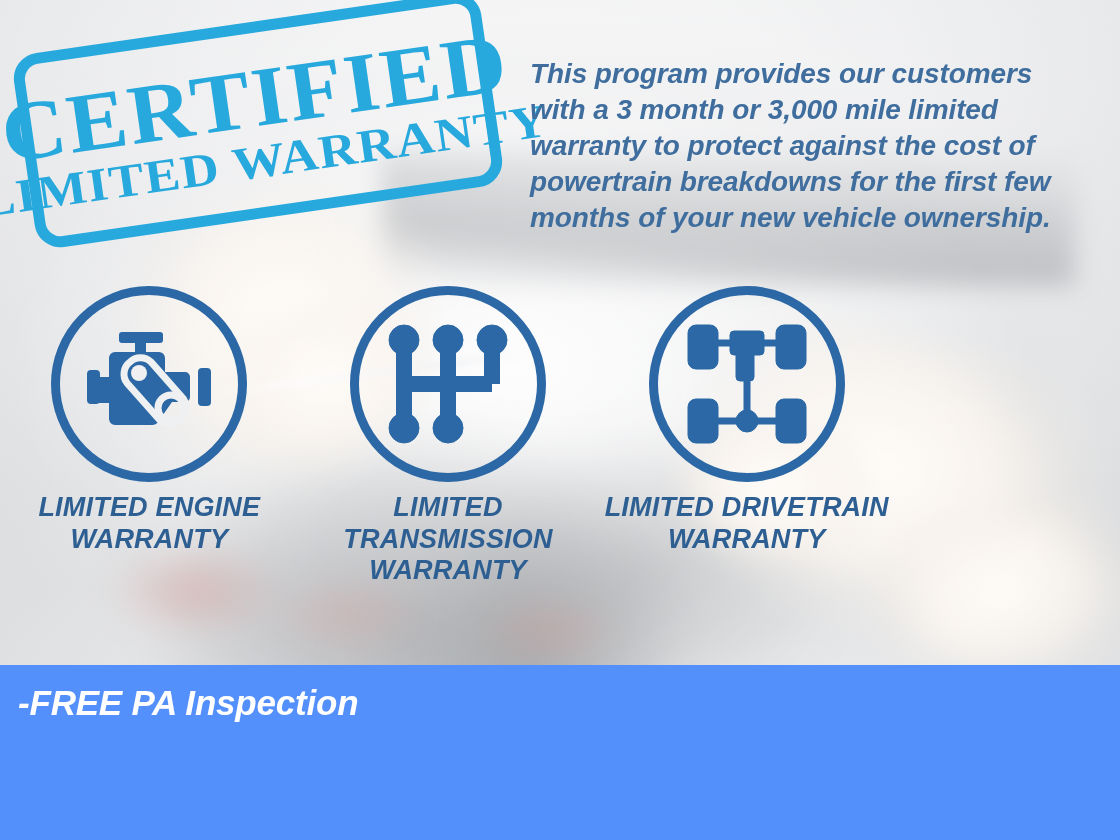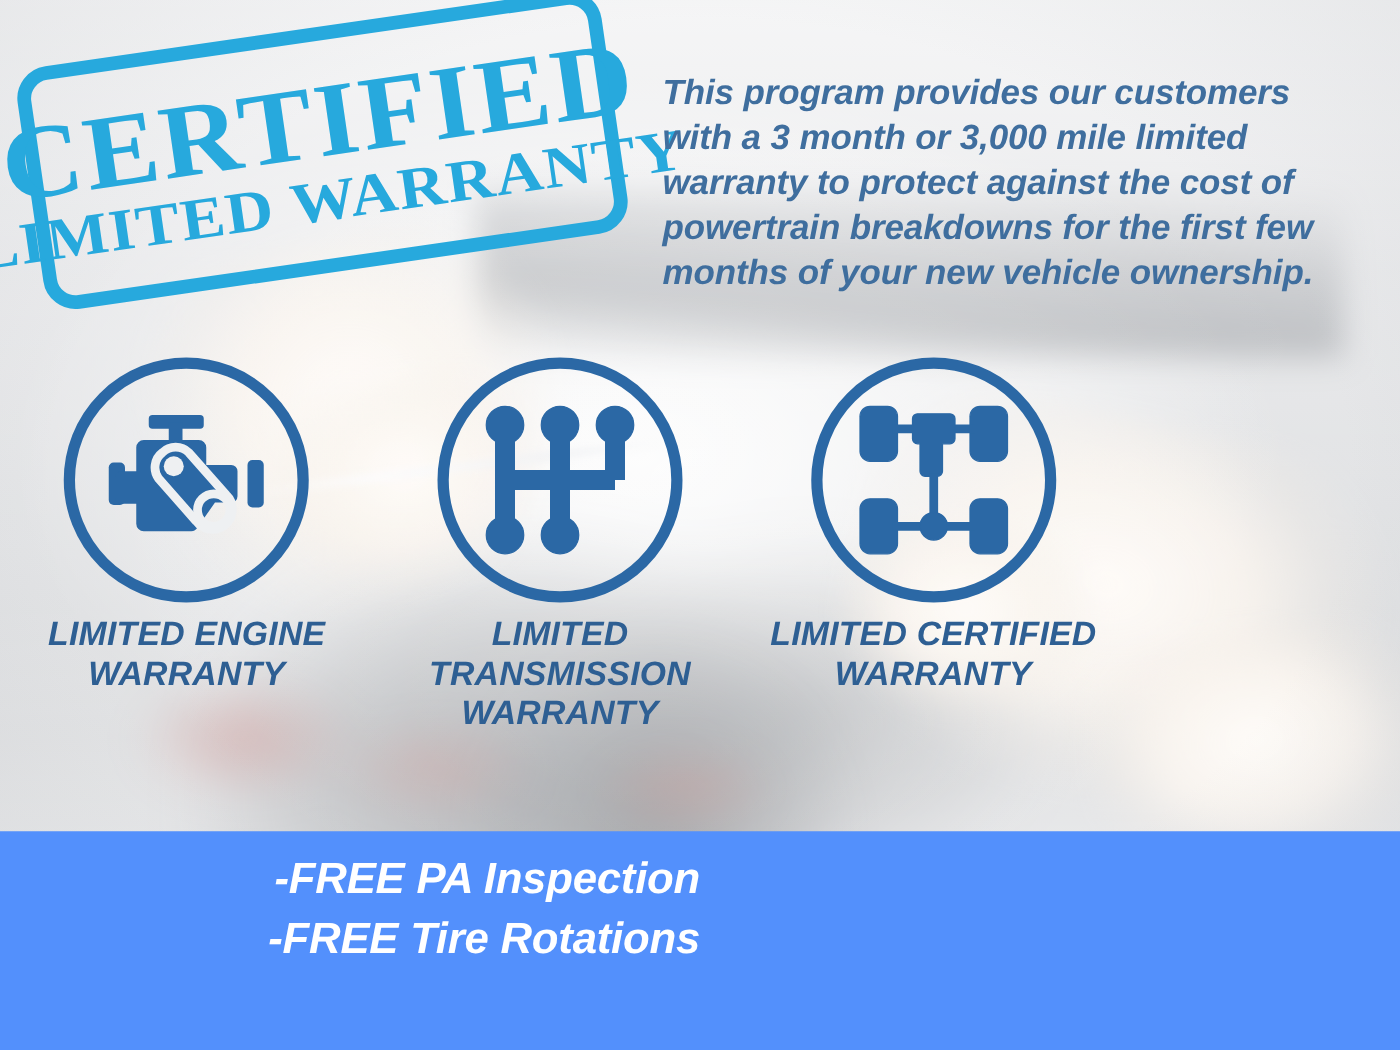--- a/index.html
+++ b/index.html
@@ -259,21 +259,20 @@
   .banner-col.right { padding-left: 10px; }
   .perk {
     color: #ffffff;
     font-family: "Liberation Sans", sans-serif;
     font-style: italic;
     font-weight: bold;
     font-size: 35px;
     line-height: 1.38;
     white-space: nowrap;
     letter-spacing: -0.2px;
-    text-align: right;
   }
 </style>
 </head>
 <body>
 
 <div id="poster">
 
   <div class="bg-photo">
     <div class="bg-base"></div>
     <div class="bg-hood"></div>
@@ -352,28 +351,27 @@
             <rect x="92" y="78" width="30" height="44" rx="8"></rect>
             <line x1="30" y1="22" x2="52" y2="22" stroke-width="7"></line>
             <line x1="74" y1="22" x2="96" y2="22" stroke-width="7"></line>
             <line x1="30" y1="100" x2="96" y2="100" stroke-width="7"></line>
             <path d="M50 10 h26 a4 4 0 0 1 4 4 v16 a4 4 0 0 1 -4 4 h-6 v22 a4 4 0 0 1 -4 4 h-10 a4 4 0 0 1 -4 -4 v-22 h-2 a4 4 0 0 1 -4 -4 v-16 a4 4 0 0 1 4 -4 z"></path>
             <line x1="63" y1="58" x2="63" y2="100" stroke-width="7"></line>
             <circle cx="63" cy="100" r="11"></circle>
           </svg>
         </span>
       </div>
-      <div class="feature-label">LIMITED CERTIFIED
+      <div class="feature-label">LIMITED DRIVETRAIN
 WARRANTY</div>
     </div>
 
   </div>
 
   <div class="banner">
     <div class="banner-col left">
       <div class="perk">-FREE PA Inspection</div>
-      <div class="perk">-FREE Tire Rotations</div>
     </div>
     <div class="banner-col right">
     </div>
   </div>
 
 </div>
 
 </body></html>

